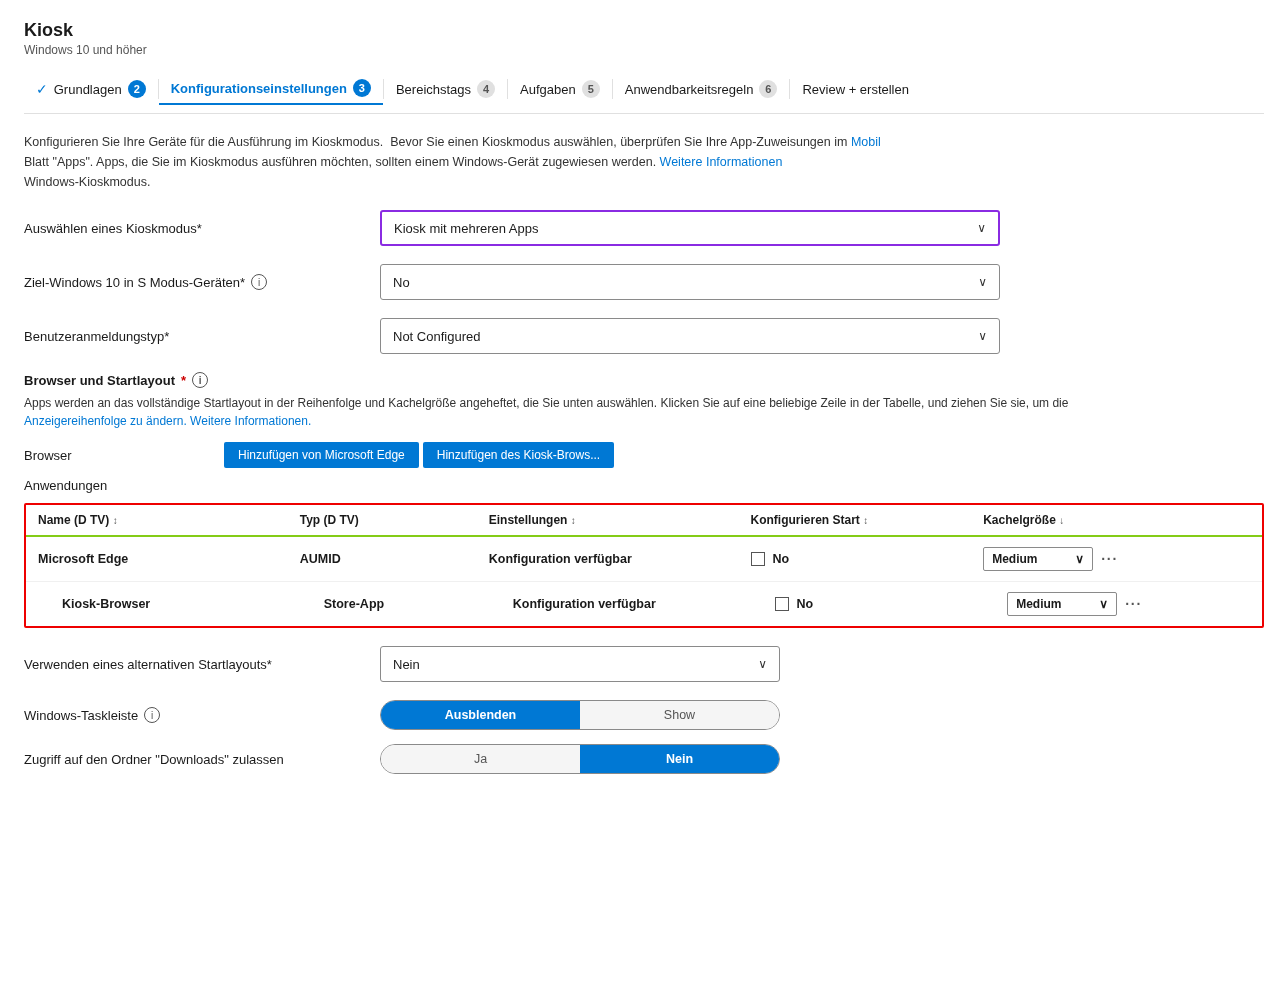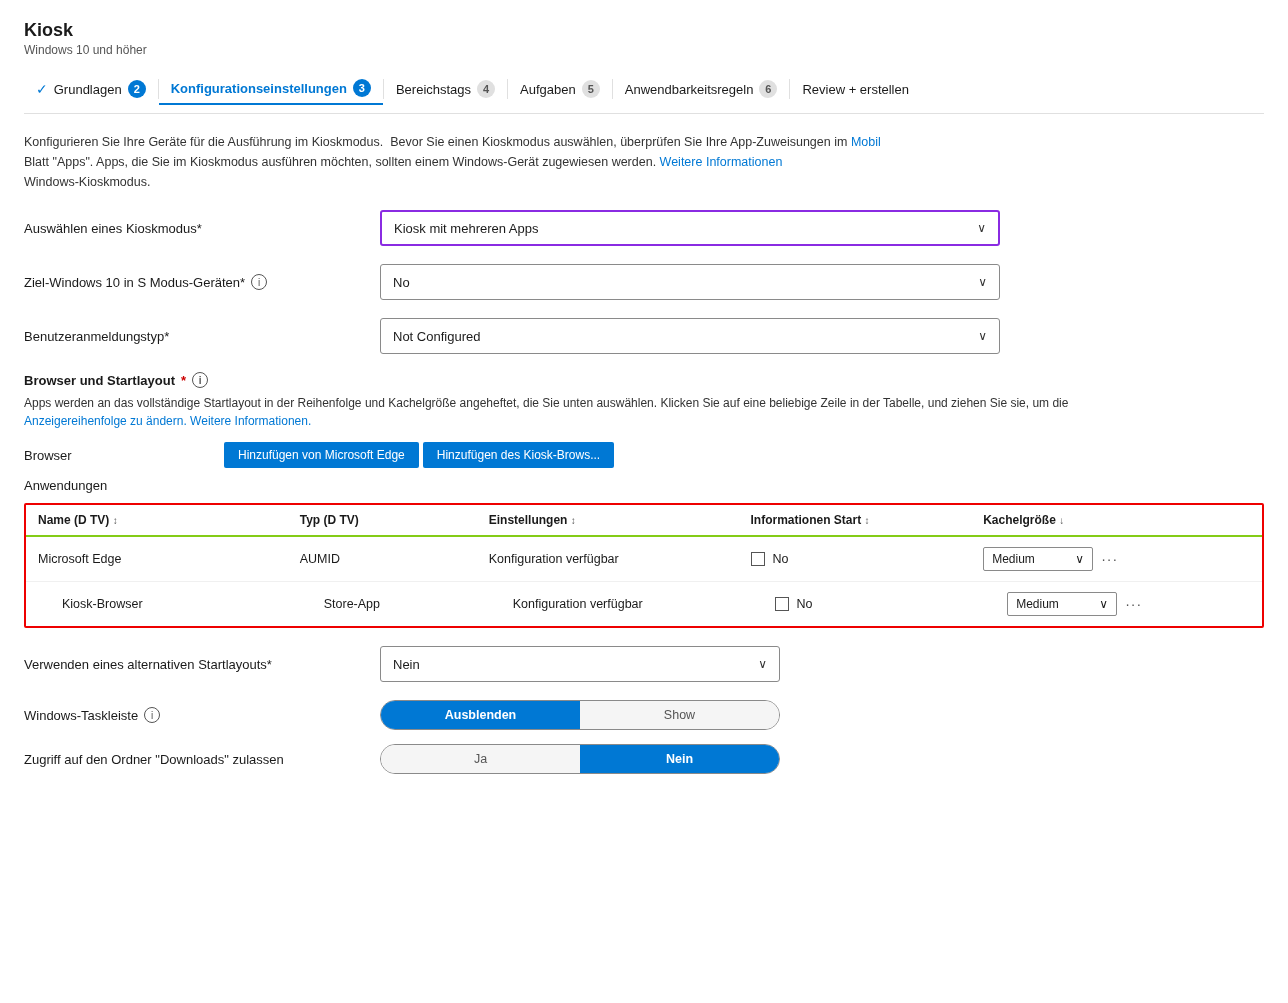--- a/index.html
+++ b/index.html
@@ -42,21 +42,21 @@
     .btn-row { display: flex; align-items: center; margin-bottom: 10px; }
     .btn-row-label { min-width: 200px; font-size: 13px; }
     .btn-group { display: flex; gap: 4px; }
     .btn-blue { background: #0078d4; color: #fff; border: none; padding: 6px 14px; font-size: 12px; cursor: pointer; border-radius: 2px; white-space: nowrap; }
 
     
     .app-table-wrapper { border: 2px solid #e00; border-radius: 2px; margin-bottom: 18px; }
     .app-table { width: 100%; border-collapse: collapse; }
     .app-table th { padding: 8px 12px; text-align: left; font-size: 12px; font-weight: 600; background: #fff; border-bottom: 2px solid #84cc16; cursor: pointer; }
     .app-table th .sort-icon { font-size: 10px; color: #555; }
-    .app-table td { padding: 10px 12px; font-size: 12.5px; border-bottom: 1px solid #f0f0f0; }
+    .app-table td { padding: 10px 12px; font-size: 12.5px; border-bottom: 1px solid #f0f0f0; font-weight: bold; }
     .app-table tr:last-child td { border-bottom: none; padding-left: 36px; }
     .app-table .col-name { width: 180px; }
     .app-table .col-type { width: 130px; }
     .app-table .col-settings { width: 180px; }
     .app-table .col-autostart { width: 160px; }
     .app-table .col-tile { width: 200px; }
 
     .checkbox-cell { display: flex; align-items: center; gap: 8px; }
     .cb { width: 14px; height: 14px; border: 1px solid #555; background: #fff; flex-shrink: 0; }
 
@@ -175,21 +175,21 @@
           <span class="sort-icon">↕</span>
         </th>
         <th class="col-type">
           <span>Typ (D TV)</span>
         </th>
         <th class="col-settings">
           <span>Einstellungen</span>
           <span class="sort-icon">↕</span>
         </th>
         <th class="col-autostart">
-          <span>Informationen Start</span>
+          <span>Konfigurieren Start</span>
           <span class="sort-icon">↕</span>
         </th>
         <th class="col-tile">
           <span>Kachelgröße</span>
           <span class="sort-icon">↓</span>
         </th>
       </tr>
     </thead>
     <tbody>
       <tr>

